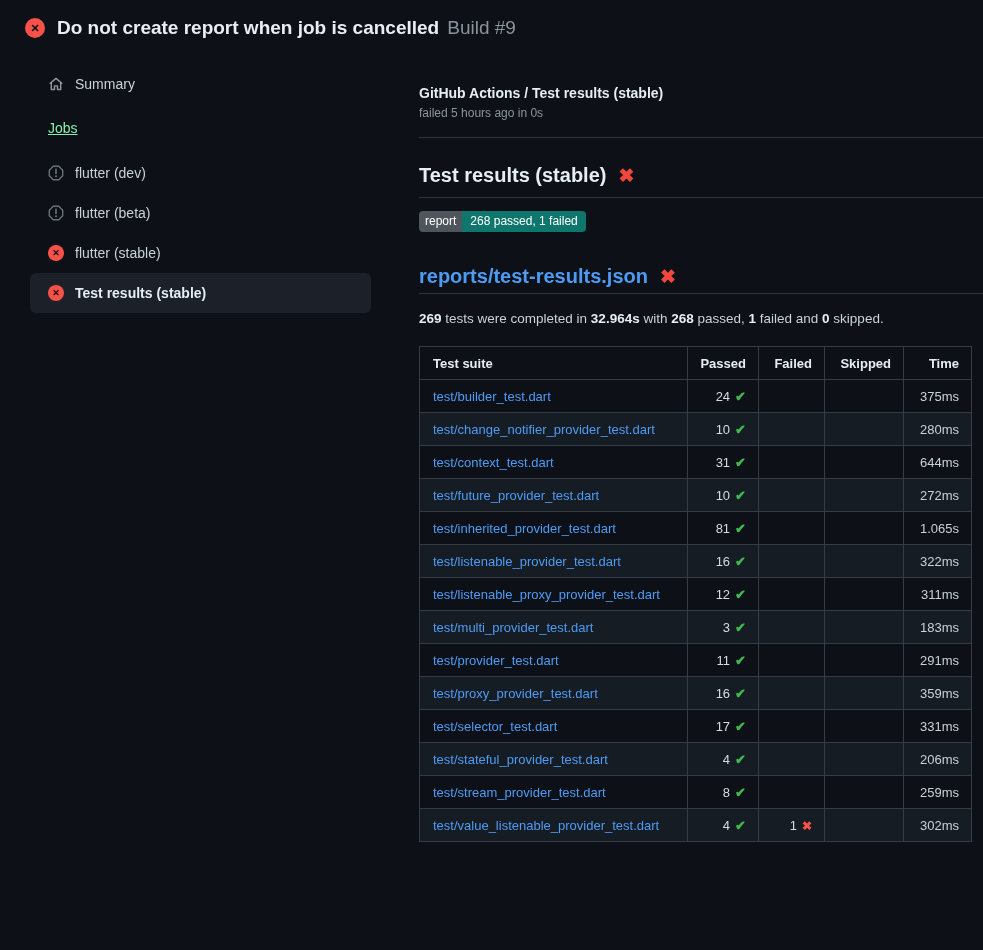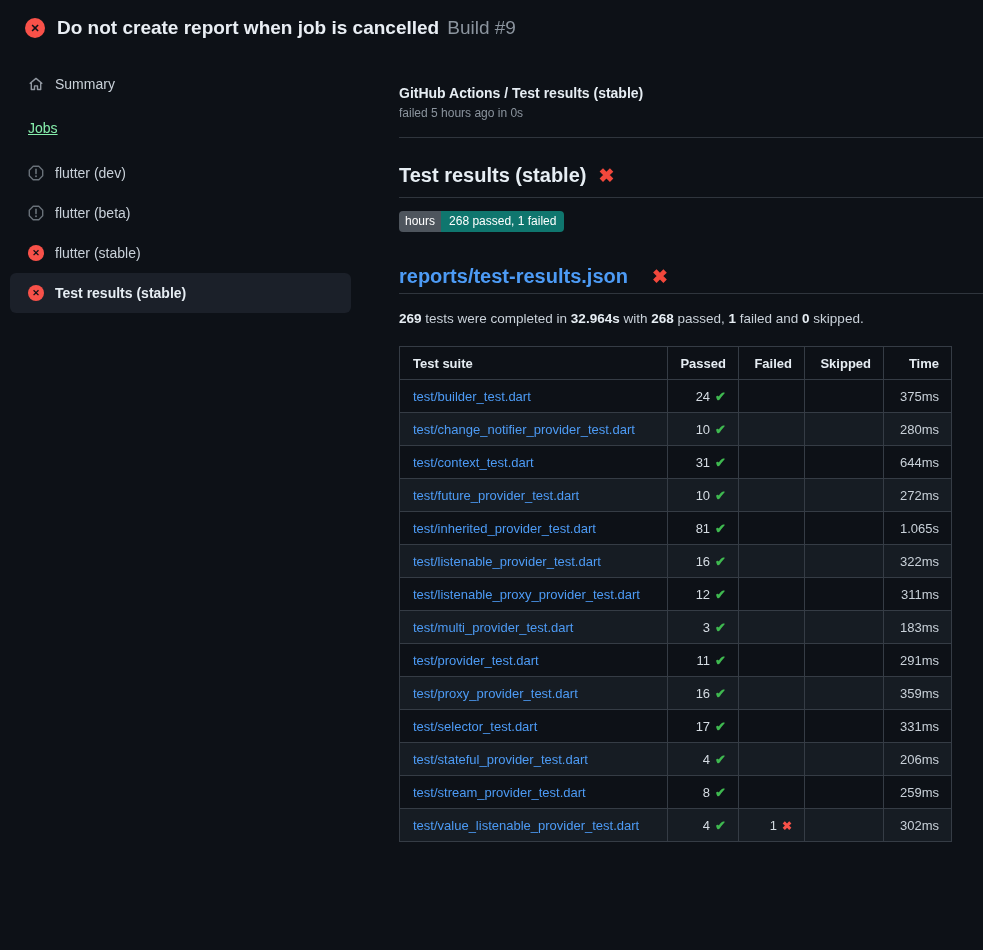--- a/index.html
+++ b/index.html
@@ -19,21 +19,21 @@
   }
   .xcircle.lg { width:20px; height:20px; font-size:11px; }
   .xcircle.sm { width:16px; height:16px; font-size:9px; }
   .app-title { font-size:19px; font-weight:700; color:#e9eef4; margin-left:12px; white-space:nowrap; }
   .app-build { font-size:19px; font-weight:400; color:#8b949e; margin-left:8px; }
 
   
   .layout { display:flex; align-items:flex-start; }
 
   
-  .sidebar { width:383px; flex:none; padding:23px 8px 0 10px; }
+  .sidebar { width:383px; flex:none; padding:23px 8px 0 10px;margin-left:20px; }
   .side-item {
     display:flex; align-items:center; gap:11px;
     padding-left:18px; width:341px; font-size:14px; color:#c9d1d9;
     cursor:pointer; border-radius:6px;
   }
   .summary-item { height:28px; }
   .jobs-label { margin-top:22px; padding-left:18px; font-size:14px; color:#86efac;text-decoration:underline; }
   .jobs-list { margin-top:17px; }
   .job-item { height:40px; }
   .job-item.selected { background:#1b2029; font-weight:700; color:#e6edf3; }
@@ -50,21 +50,21 @@
     font-size:20px; font-weight:700; color:#e6edf3;
     padding-bottom:10px; border-bottom:1px solid #2f353d;
   }
   .fail-x { color:#f2483c; font-size:19px; font-weight:700; line-height:1; }
 
   .badge { margin-top:13px; display:inline-flex; font-size:12px; line-height:1; border-radius:4px; overflow:hidden; }
   .badge-label { background:#4e555d; color:#ffffff; padding:4px 6px 5px; }
   .badge-value { background:#0f766e; color:#ffffff; padding:4px 8px 5px; }
 
   .report-heading {
-    margin-top:33px; display:flex; align-items:center; gap:24px;
+    margin-top:33px; display:flex; align-items:center; gap:12px;
     font-size:20px; font-weight:700; color:#4d9bf5;
     padding-bottom:5px; border-bottom:1px solid #2f353d;
   }
   .report-heading a { color:#4d9bf5; text-decoration:none; }
 
   .summary-line { margin-top:17px; font-size:13.5px; color:#c9d1d9; }
   .summary-line .b { font-weight:700; color:#e6edf3; }
 
   
   table.results { margin-top:20px; border-collapse:collapse; table-layout:fixed; width:552px; font-size:13px; }
@@ -148,21 +148,21 @@
     <div class="check-title">GitHub Actions / Test results (stable)</div>
     <div class="check-meta">failed 5 hours ago in 0s</div>
     <div class="divider"></div>
 
     <div class="section-heading">
       <span>Test results (stable)</span>
       <span class="fail-x">✖</span>
     </div>
 
     <div class="badge">
-      <span class="badge-label">hours</span>
+      <span class="badge-label">report</span>
       <span class="badge-value">268 passed, 1 failed</span>
     </div>
 
     <div class="report-heading">
       <a href="#">reports/test-results.json</a>
       <span class="fail-x">✖</span>
     </div>
 
     <div class="summary-line"><span class="b">269</span><span> tests were completed in </span><span class="b">32.964s</span><span> with </span><span class="b">268</span><span> passed, </span><span class="b">1</span><span> failed and </span><span class="b">0</span><span> skipped.</span></div>
 

